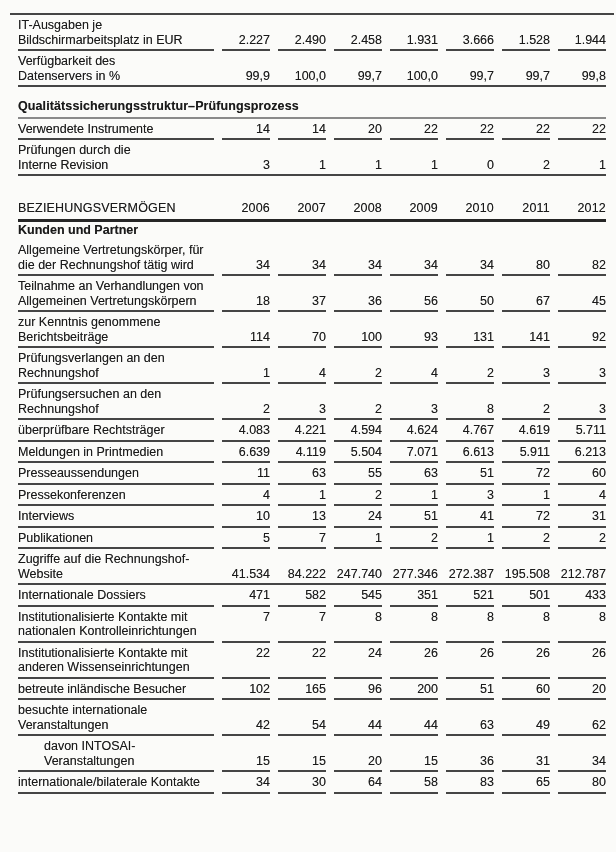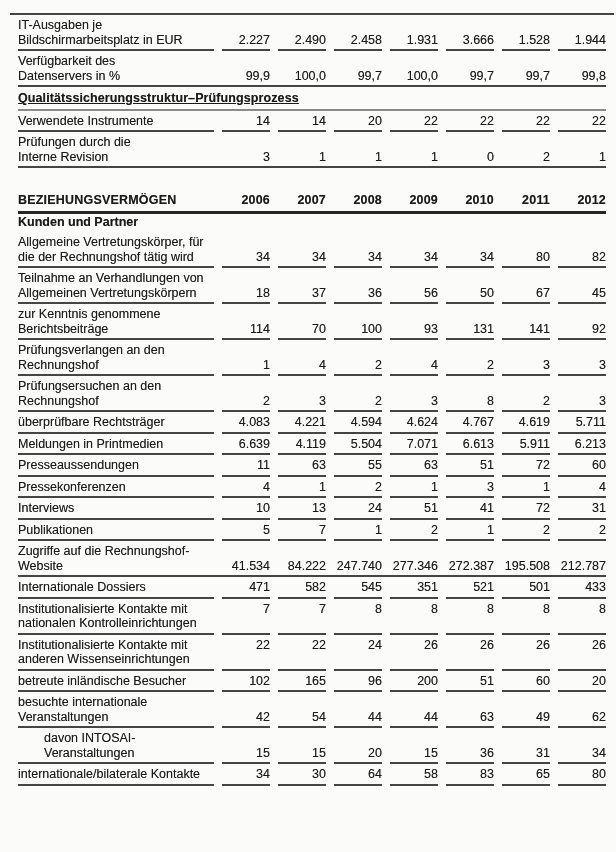--- a/index.html
+++ b/index.html
@@ -40,26 +40,25 @@
   }
   td.label{white-space:nowrap;overflow:visible;}
   td.val{text-align:right;white-space:nowrap;}
   tr.data td{border-bottom:2px solid var(--line);}
   tr.data.noline td{border-bottom:none;}
   tr.valign-top td{vertical-align:top;}
   tr.indent td.label{padding-left:26px;}
   tr.section td{
     font-weight:bold;
     border-bottom:2px solid var(--line-light);
-    padding:4px 0 3px 0;
+    padding:12px 0 3px 0;
     letter-spacing:0.1px;
-    text-decoration:underline;
   }
   tr.subheader td{font-weight:bold;padding:1px 0 3px 0;}
-  tr.years td{font-weight:bold;padding:6px 0 3px 0;letter-spacing:0.2px;margin-left:29px;}
+  tr.years td{font-weight:normal;padding:6px 0 3px 0;letter-spacing:0.2px;margin-left:29px;}
   tr.rule td{
     padding:0;height:0;line-height:0;font-size:0;
     border-top:2px solid var(--line);
   }
   tr.rule.thick td{border-top:3px solid var(--line-heavy);}
   tr.spacer td{padding:0;height:19px;border:none;}
 </style>
 </head>
 <body>
 

